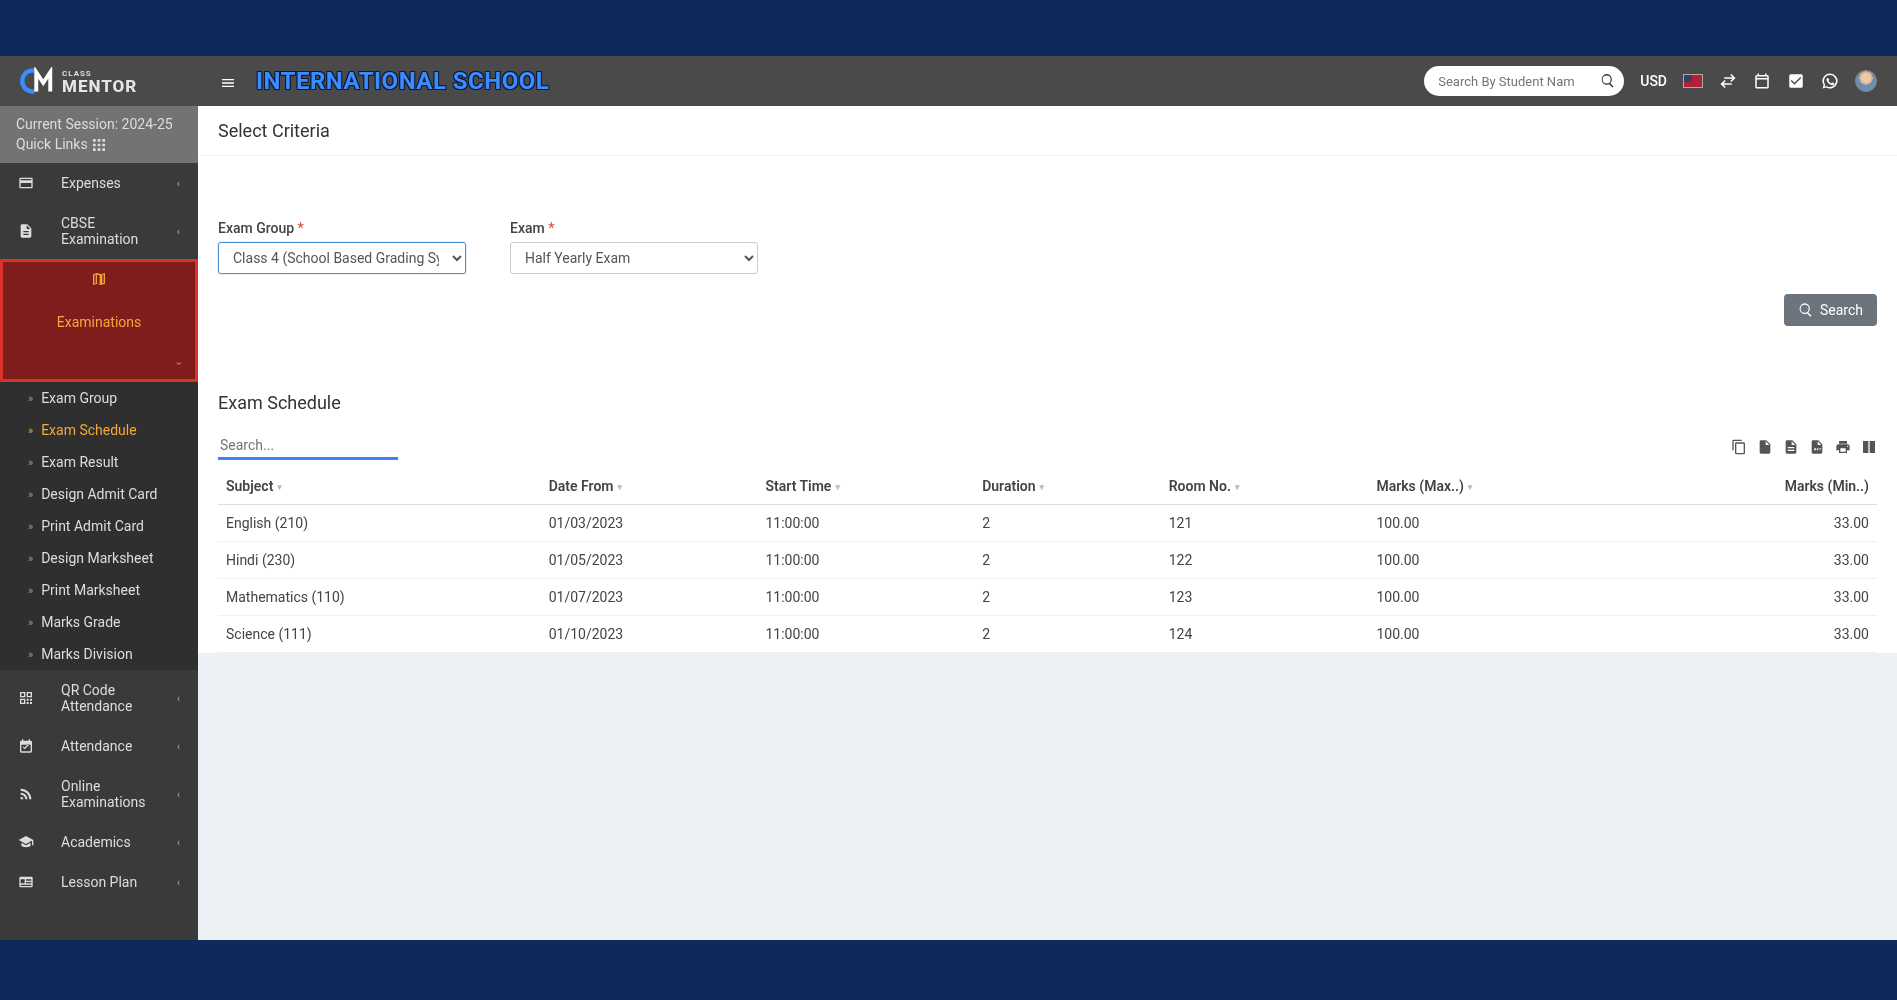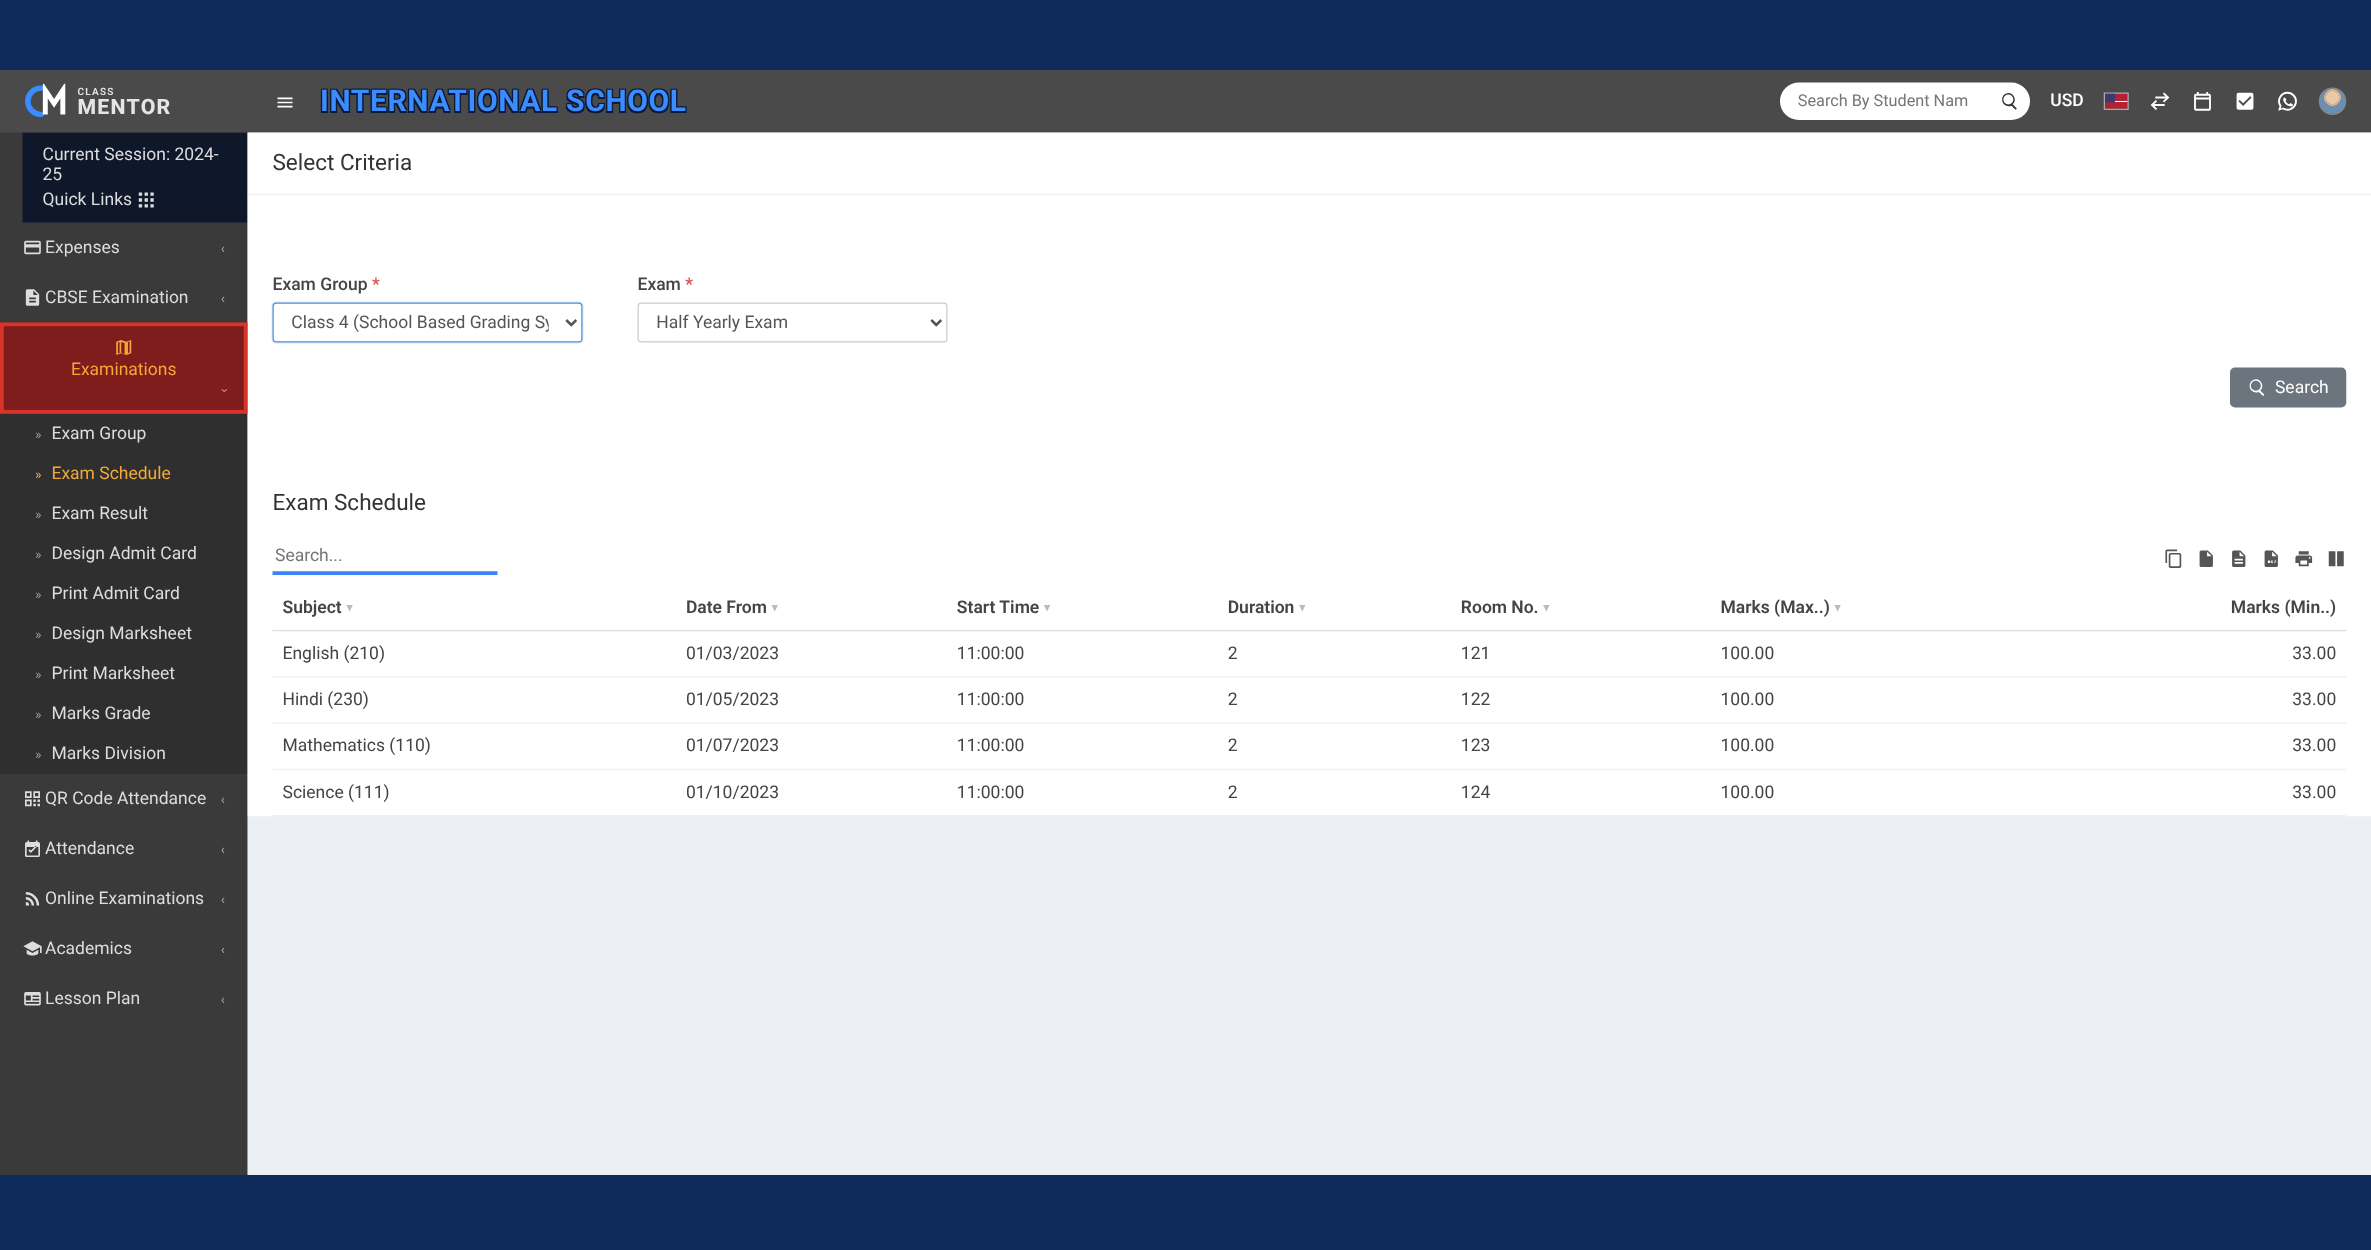--- a/index.html
+++ b/index.html
@@ -20,23 +20,23 @@
 .search-input { width: 200px; height: 30px; border-radius: 18px; border: none; padding: 0 36px 0 14px; font-size: 13px; color: #555; outline: none; }
 .search-btn { position: absolute; right: 8px; top: 50%; transform: translateY(-50%); color: #333; background: none; border: none; cursor: pointer; }
 .top-icon { cursor: pointer; font-size: 16px; color: #fff; display: flex; align-items: center; }
 .usd-txt { font-size: 14px; font-weight: 500; }
 .flag { width: 20px; height: 14px; background: linear-gradient(#b22234 0%, #b22234 46%, #fff 46%, #fff 54%, #b22234 54%); position: relative; border: 0.5px solid #aaa; }
 .flag::before { content: ""; position: absolute; top:0; left:0; width: 42%; height: 58%; background: #3c3b6e; }
 .avatar { width: 22px; height: 22px; border-radius: 50%; background: radial-gradient(circle at 50% 35%, #e8c9a8 0 30%, #d8b090 31% 40%, #6a8fb5 41% 100%); border: 1px solid #888; }
 
 .body-row { flex: 1; display: flex; min-height: 0; }
 .sidebar { width: 198px; background: #3a3a3a; color: #ddd; font-size: 14px; overflow-y: auto; flex-shrink: 0; }
-.session-wrap { display:flex; flex-direction:column; gap:4px; padding: 10px 16px; background:#0f172a;margin-left:18px; }
+.session-wrap { display:flex; flex-direction:column; gap:4px; padding: 10px 16px; background:#737373; }
 .grid-icon { font-size: 14px; }
-.side-item { padding: 12px 18px; display: flex; align-items: center; gap: 2px; cursor: pointer; position: relative; }
+.side-item { padding: 12px 18px; display: flex; align-items: center; gap: 27px; cursor: pointer; position: relative; }
 .side-item .chev { margin-left: auto; font-size: 11px; color: #aaa; }
 .side-icon { width: 16px; display: inline-flex; justify-content: center; font-size: 14px; }
 .side-item.highlighted { outline: 3px solid #d9342b; outline-offset: -3px; background: #7f1d1d; color: #f2a93b; flex-direction: column; }
 .sub-item { padding: 8px 18px 8px 28px; display:flex; align-items:center; gap:8px; font-size: 14px; cursor:pointer; background:#2f2f2f; }
 .sub-item .dbl-chev { font-size: 11px; color:#999; }
 .sub-item.sub-active { color: #f2a93b; }
 .sub-item.sub-active .dbl-chev { color: #f2a93b; }
 
 .main { flex: 1; background: #ecf0f5; display:flex; flex-direction: column; overflow:auto; }
 .panel { background: #fff; margin: 0; flex-shrink:0; }

